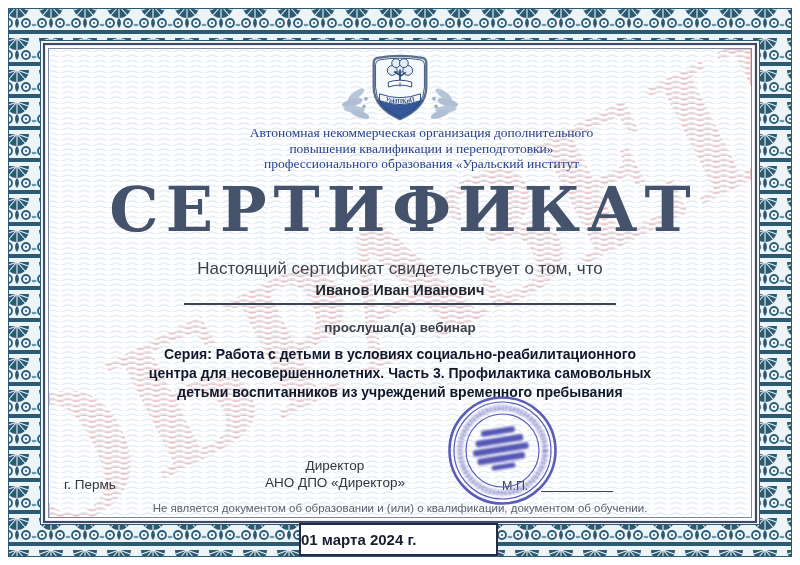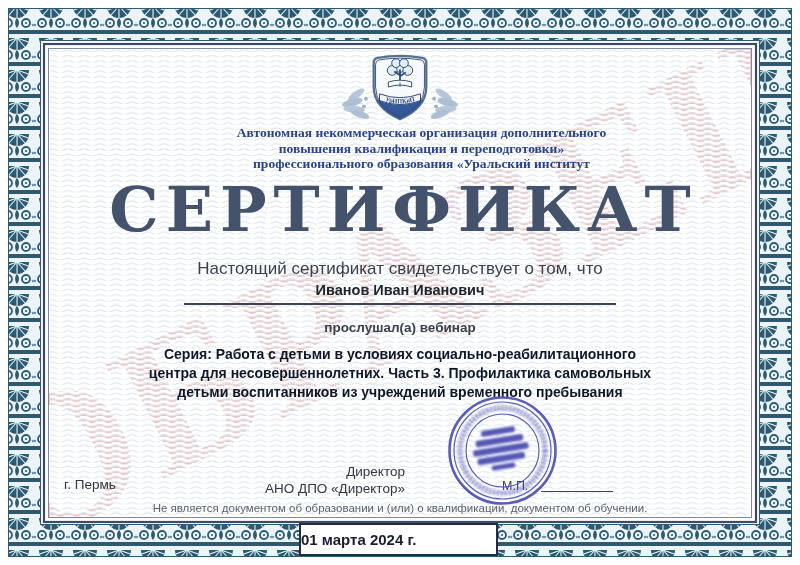--- a/index.html
+++ b/index.html
@@ -14,33 +14,33 @@
         transform: translate(-50%,-50%) rotate(-27deg);
         font-family: "Liberation Serif", serif; font-weight: 700;
         font-size: 196px; letter-spacing: 2px; white-space: nowrap;
         color: rgba(193,82,92,0.34); }
 
   .content { position: absolute; inset: 0; z-index: 2; pointer-events: none; }
   .abs { position: absolute; }
   .ctr { left: 0; right: 0; text-align: center; }
 
   .logo { top: 50px; display: flex; justify-content: center; }
-  .org { top: 125px; font-family: "Liberation Serif", serif; font-weight: 700;
+  .org { top: 125px; font-family: "Liberation Serif", serif; font-weight: 400;
          font-size: 13.5px; line-height: 15.5px; color: #2a428d; padding-left: 43px; }
   .title { top: 179px; font-family: "DejaVu Serif", serif; font-weight: 700;
            font-size: 62px; line-height: 1; letter-spacing: 7px; padding-left: 7px;
            color: #44536b; }
   .statement { top: 259px; font-size: 17px; color: #3b404b; }
   .name { top: 282px; font-size: 14.5px; font-weight: 700; color: #20242d; }
   .nameline { top: 303px; left: 184px; width: 432px; border-top: 2px solid #3c4355; }
   .action { top: 320px; font-size: 13.5px; color: #3b404b; font-weight: bold; }
   .course { top: 345px; font-size: 14px; font-weight: 700; line-height: 19px; color: #0f172a; }
   .city { left: 64px; top: 477px; font-size: 13.5px; color: #33363f; }
   .director { left: 265px; top: 458px; font-size: 13.5px; line-height: 16.5px;
-              color: #33363f; text-align: right; margin-top: 6px; }
+              color: #33363f; text-align: center; }
   .mp { left: 502px; top: 479px; font-size: 12.5px; color: #3e4258; }
   .sigline { left: 541px; top: 491px; width: 72px; border-top: 1.5px solid #3c4355; }
   .disclaimer { top: 502px; font-size: 11.5px; color: #5b6270; }
   .datebox { left: 299px; top: 523px; width: 199px; height: 33px; background: #fff;
              border: 2px solid #252a45; display: flex; align-items: center;
              font-size: 15px; font-weight: 700;
              color: #191d30; z-index: 6; }
   .stamp { left: 446px; top: 394px; z-index: 5; opacity: .93; }
 </style>
 </head>

